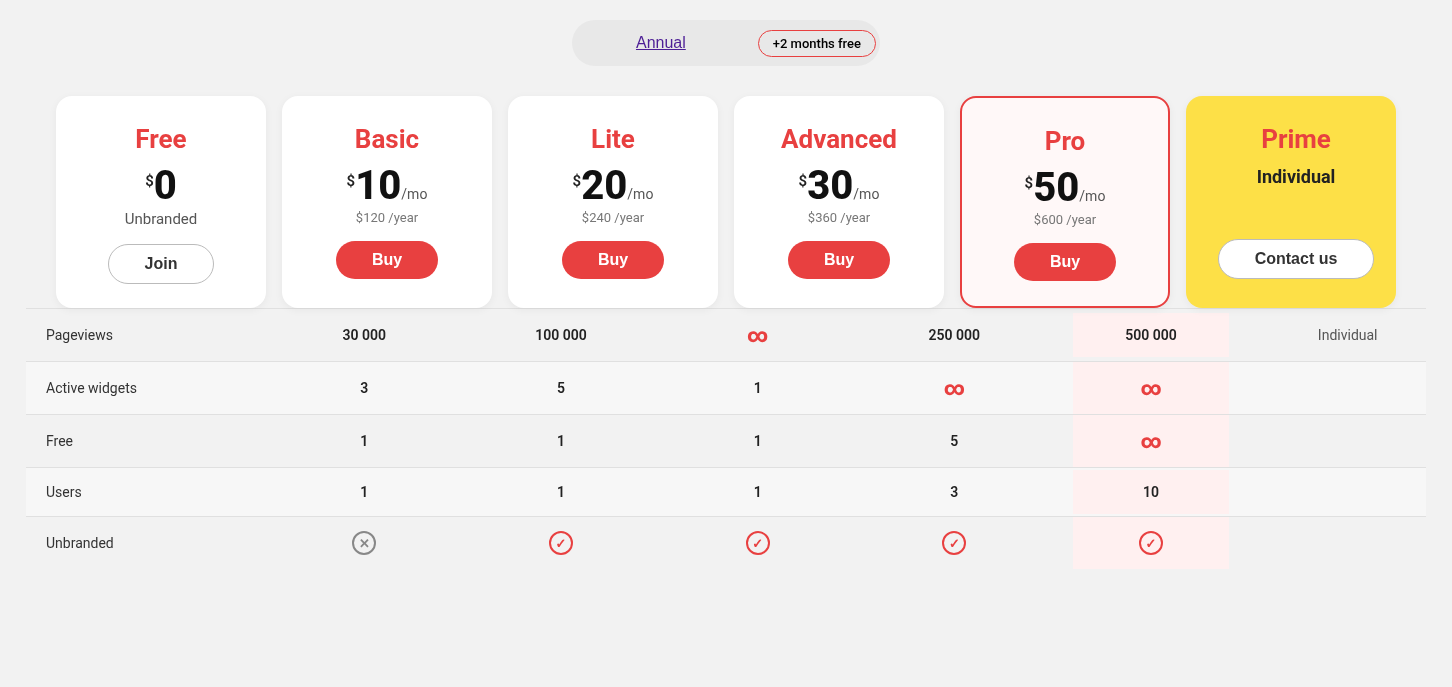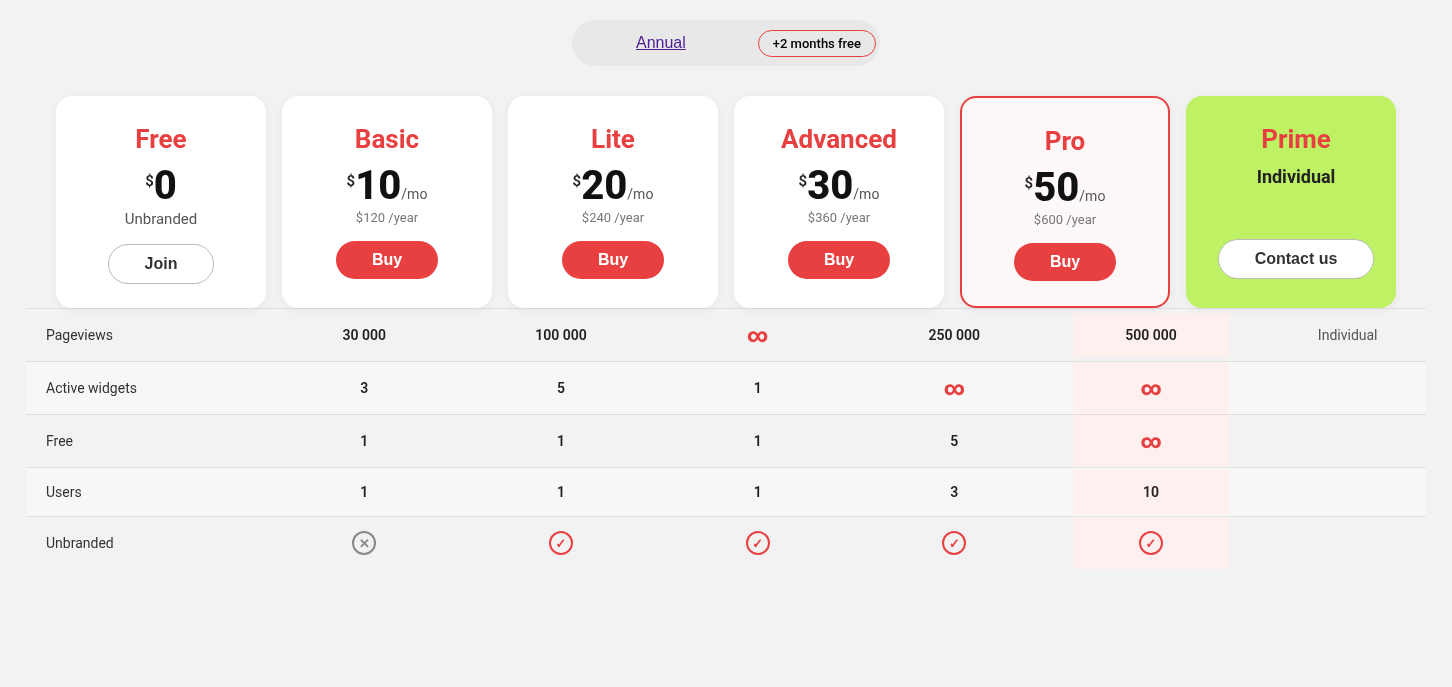--- a/index.html
+++ b/index.html
@@ -140,21 +140,21 @@
       border: none;
     }
     .plan-btn.outline {
       background: white;
       color: #333;
       border: 1.5px solid #bbb;
     }
 
     
     .plan-card.prime {
-      background: #bef264;
+      background: #fde047;
       padding-left: 30px;
     }
     .prime-subtitle {
       font-size: 18px;
       font-weight: 700;
       color: #222;
       margin-bottom: 16px;
     }
 
     

